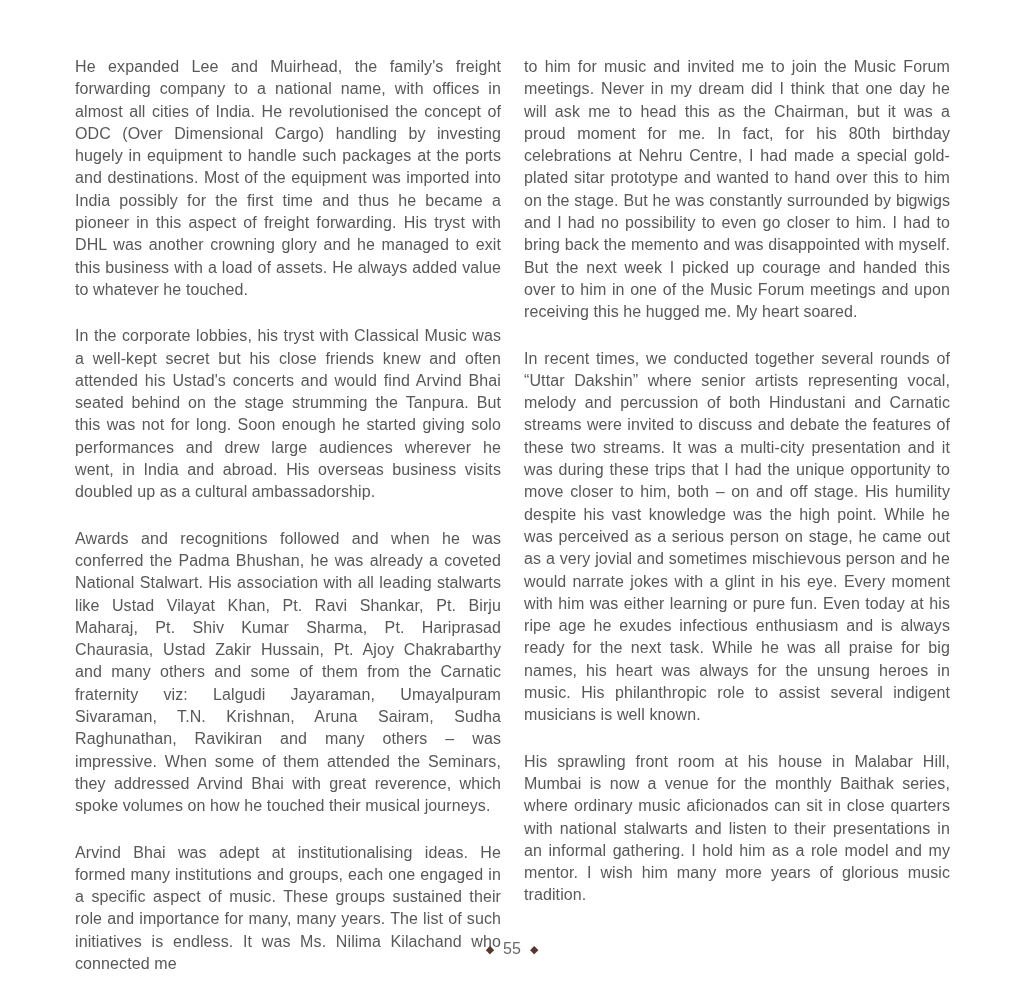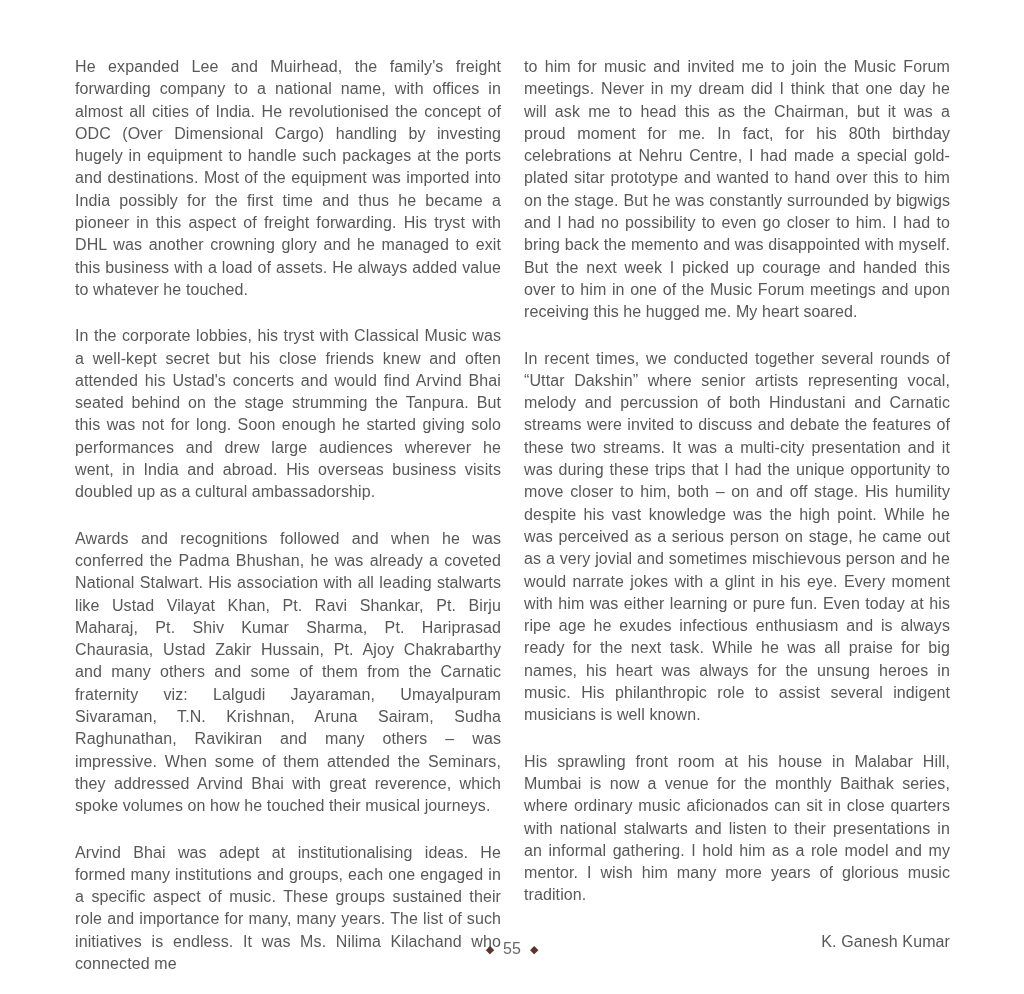--- a/index.html
+++ b/index.html
@@ -73,21 +73,20 @@
       <p>He expanded Lee and Muirhead, the family's freight forwarding company to a national name, with offices in almost all cities of India. He revolutionised the concept of ODC (Over Dimensional Cargo) handling by investing hugely in equipment to handle such packages at the ports and destinations. Most of the equipment was imported into India possibly for the first time and thus he became a pioneer in this aspect of freight forwarding. His tryst with DHL was another crowning glory and he managed to exit this business with a load of assets. He always added value to whatever he touched.</p>
       <p>In the corporate lobbies, his tryst with Classical Music was a well-kept secret but his close friends knew and often attended his Ustad's concerts and would find Arvind Bhai seated behind on the stage strumming the Tanpura. But this was not for long. Soon enough he started giving solo performances and drew large audiences wherever he went, in India and abroad. His overseas business visits doubled up as a cultural ambassadorship.</p>
       <p>Awards and recognitions followed and when he was conferred the Padma Bhushan, he was already a coveted National Stalwart. His association with all leading stalwarts like Ustad Vilayat Khan, Pt. Ravi Shankar, Pt. Birju Maharaj, Pt. Shiv Kumar Sharma, Pt. Hariprasad Chaurasia, Ustad Zakir Hussain, Pt. Ajoy Chakrabarthy and many others and some of them from the Carnatic fraternity viz: Lalgudi Jayaraman, Umayalpuram Sivaraman, T.N. Krishnan, Aruna Sairam, Sudha Raghunathan, Ravikiran and many others – was impressive. When some of them attended the Seminars, they addressed Arvind Bhai with great reverence, which spoke volumes on how he touched their musical journeys.</p>
       <p>Arvind Bhai was adept at institutionalising ideas. He formed many institutions and groups, each one engaged in a specific aspect of music. These groups sustained their role and importance for many, many years. The list of such initiatives is endless. It was Ms. Nilima Kilachand who connected me</p>
     </div>
 
     <div class="column">
       <p>to him for music and invited me to join the Music Forum meetings. Never in my dream did I think that one day he will ask me to head this as the Chairman, but it was a proud moment for me. In fact, for his 80th birthday celebrations at Nehru Centre, I had made a special gold-plated sitar prototype and wanted to hand over this to him on the stage. But he was constantly surrounded by bigwigs and I had no possibility to even go closer to him. I had to bring back the memento and was disappointed with myself. But the next week I picked up courage and handed this over to him in one of the Music Forum meetings and upon receiving this he hugged me. My heart soared.</p>
       <p>In recent times, we conducted together several rounds of “Uttar Dakshin” where senior artists representing vocal, melody and percussion of both Hindustani and Carnatic streams were invited to discuss and debate the features of these two streams. It was a multi-city presentation and it was during these trips that I had the unique opportunity to move closer to him, both – on and off stage. His humility despite his vast knowledge was the high point. While he was perceived as a serious person on stage, he came out as a very jovial and sometimes mischievous person and he would narrate jokes with a glint in his eye. Every moment with him was either learning or pure fun. Even today at his ripe age he exudes infectious enthusiasm and is always ready for the next task. While he was all praise for big names, his heart was always for the unsung heroes in music. His philanthropic role to assist several indigent musicians is well known.</p>
       <p>His sprawling front room at his house in Malabar Hill, Mumbai is now a venue for the monthly Baithak series, where ordinary music aficionados can sit in close quarters with national stalwarts and listen to their presentations in an informal gathering. I hold him as a role model and my mentor. I wish him many more years of glorious music tradition.</p>
-      <p class="signature">K. Ganesh Kumar</p>
     </div>
 
   </div>
 
   <div class="footer">
     <span class="diamond">◆</span>
     <span class="page-number">55</span>
     <span class="diamond">◆</span>
   </div>
 

